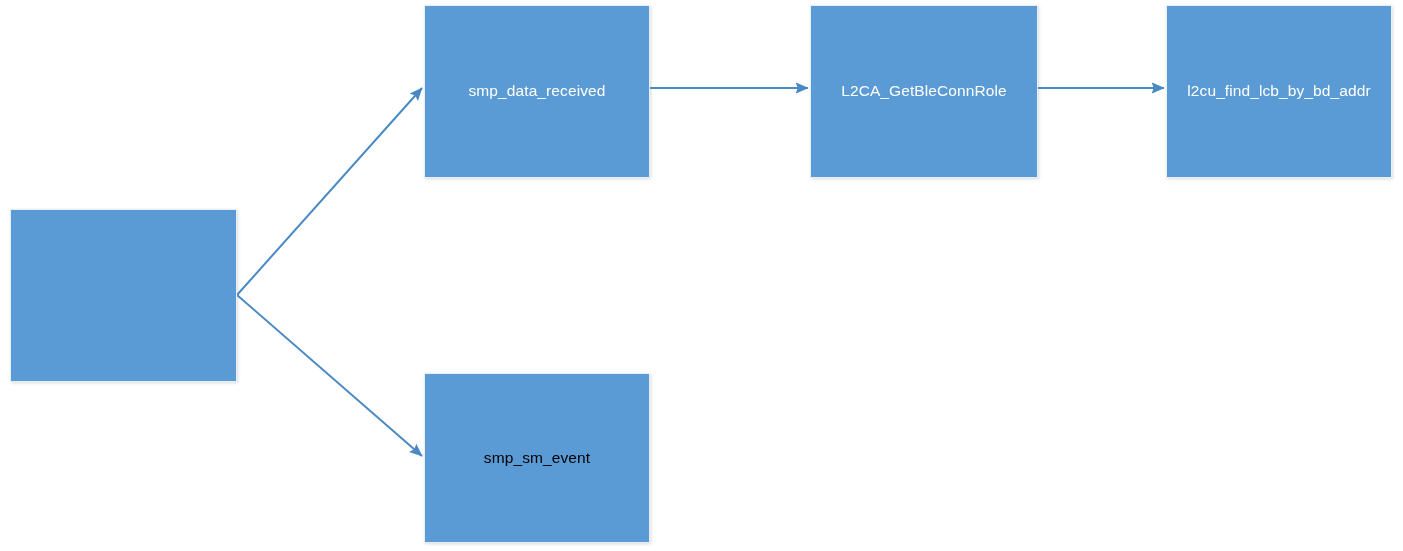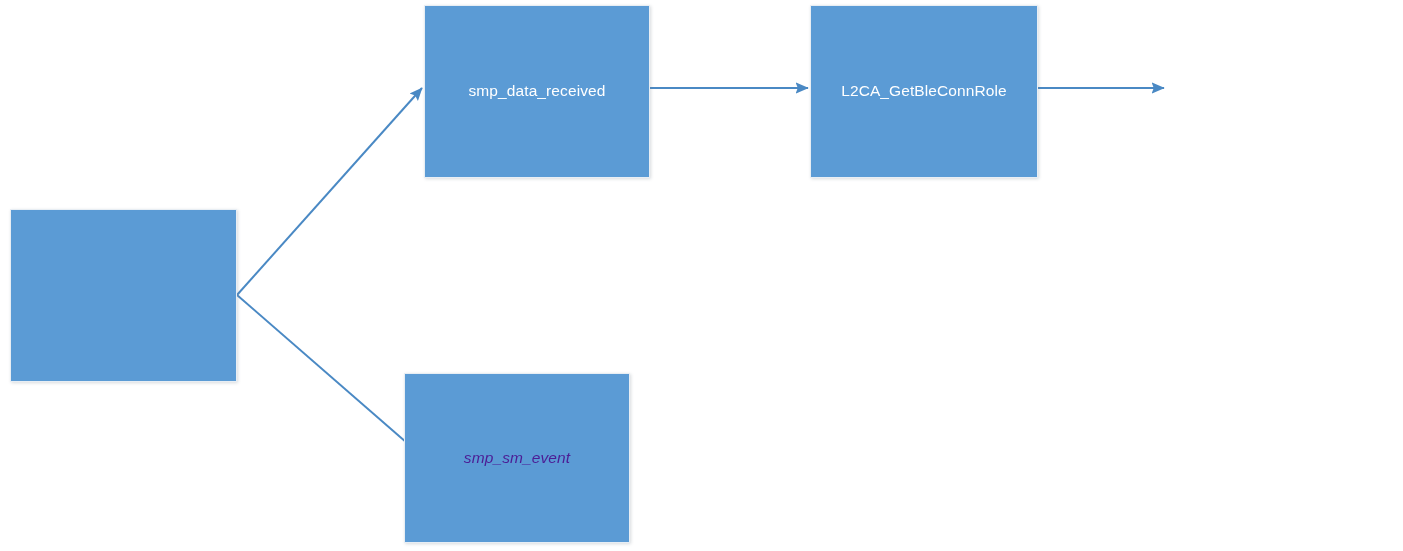--- a/index.html
+++ b/index.html
@@ -69,18 +69,21 @@
   </div>
 
   <div class="node" style="left: 424px; top: 5px; width: 226px; height: 173px; background: rgb(91, 155, 213); border-color: rgb(232, 238, 244); color: rgb(255, 255, 255);">
     <span class="node-label">smp_data_received</span>
   </div>
 
   <div class="node" style="left: 810px; top: 5px; width: 228px; height: 173px; background: rgb(91, 155, 213); border-color: rgb(232, 238, 244); color: rgb(255, 255, 255); justify-content: center;">
     <span class="node-label">L2CA_GetBleConnRole</span>
   </div>
 
+  <div class="node" style="left: 1166px; top: 5px; width: 226px; height: 173px; background: rgb(91, 155, 213); border-color: rgb(232, 238, 244); color: rgb(255, 255, 255);">
+    <span class="node-label">l2cu_find_lcb_by_bd_addr</span>
+  </div>
 
-  <div class="node" style="left: 404px; top: 373px; width: 226px; height: 170px; background: rgb(91, 155, 213); border-color: rgb(232, 238, 244); color: #4c1d95; font-style: italic;">
+  <div class="node" style="left: 424px; top: 373px; width: 226px; height: 170px; background: rgb(91, 155, 213); border-color: rgb(232, 238, 244); color: #000000;">
     <span class="node-label">smp_sm_event</span>
   </div>
 
 </div>
 
 </body></html>

